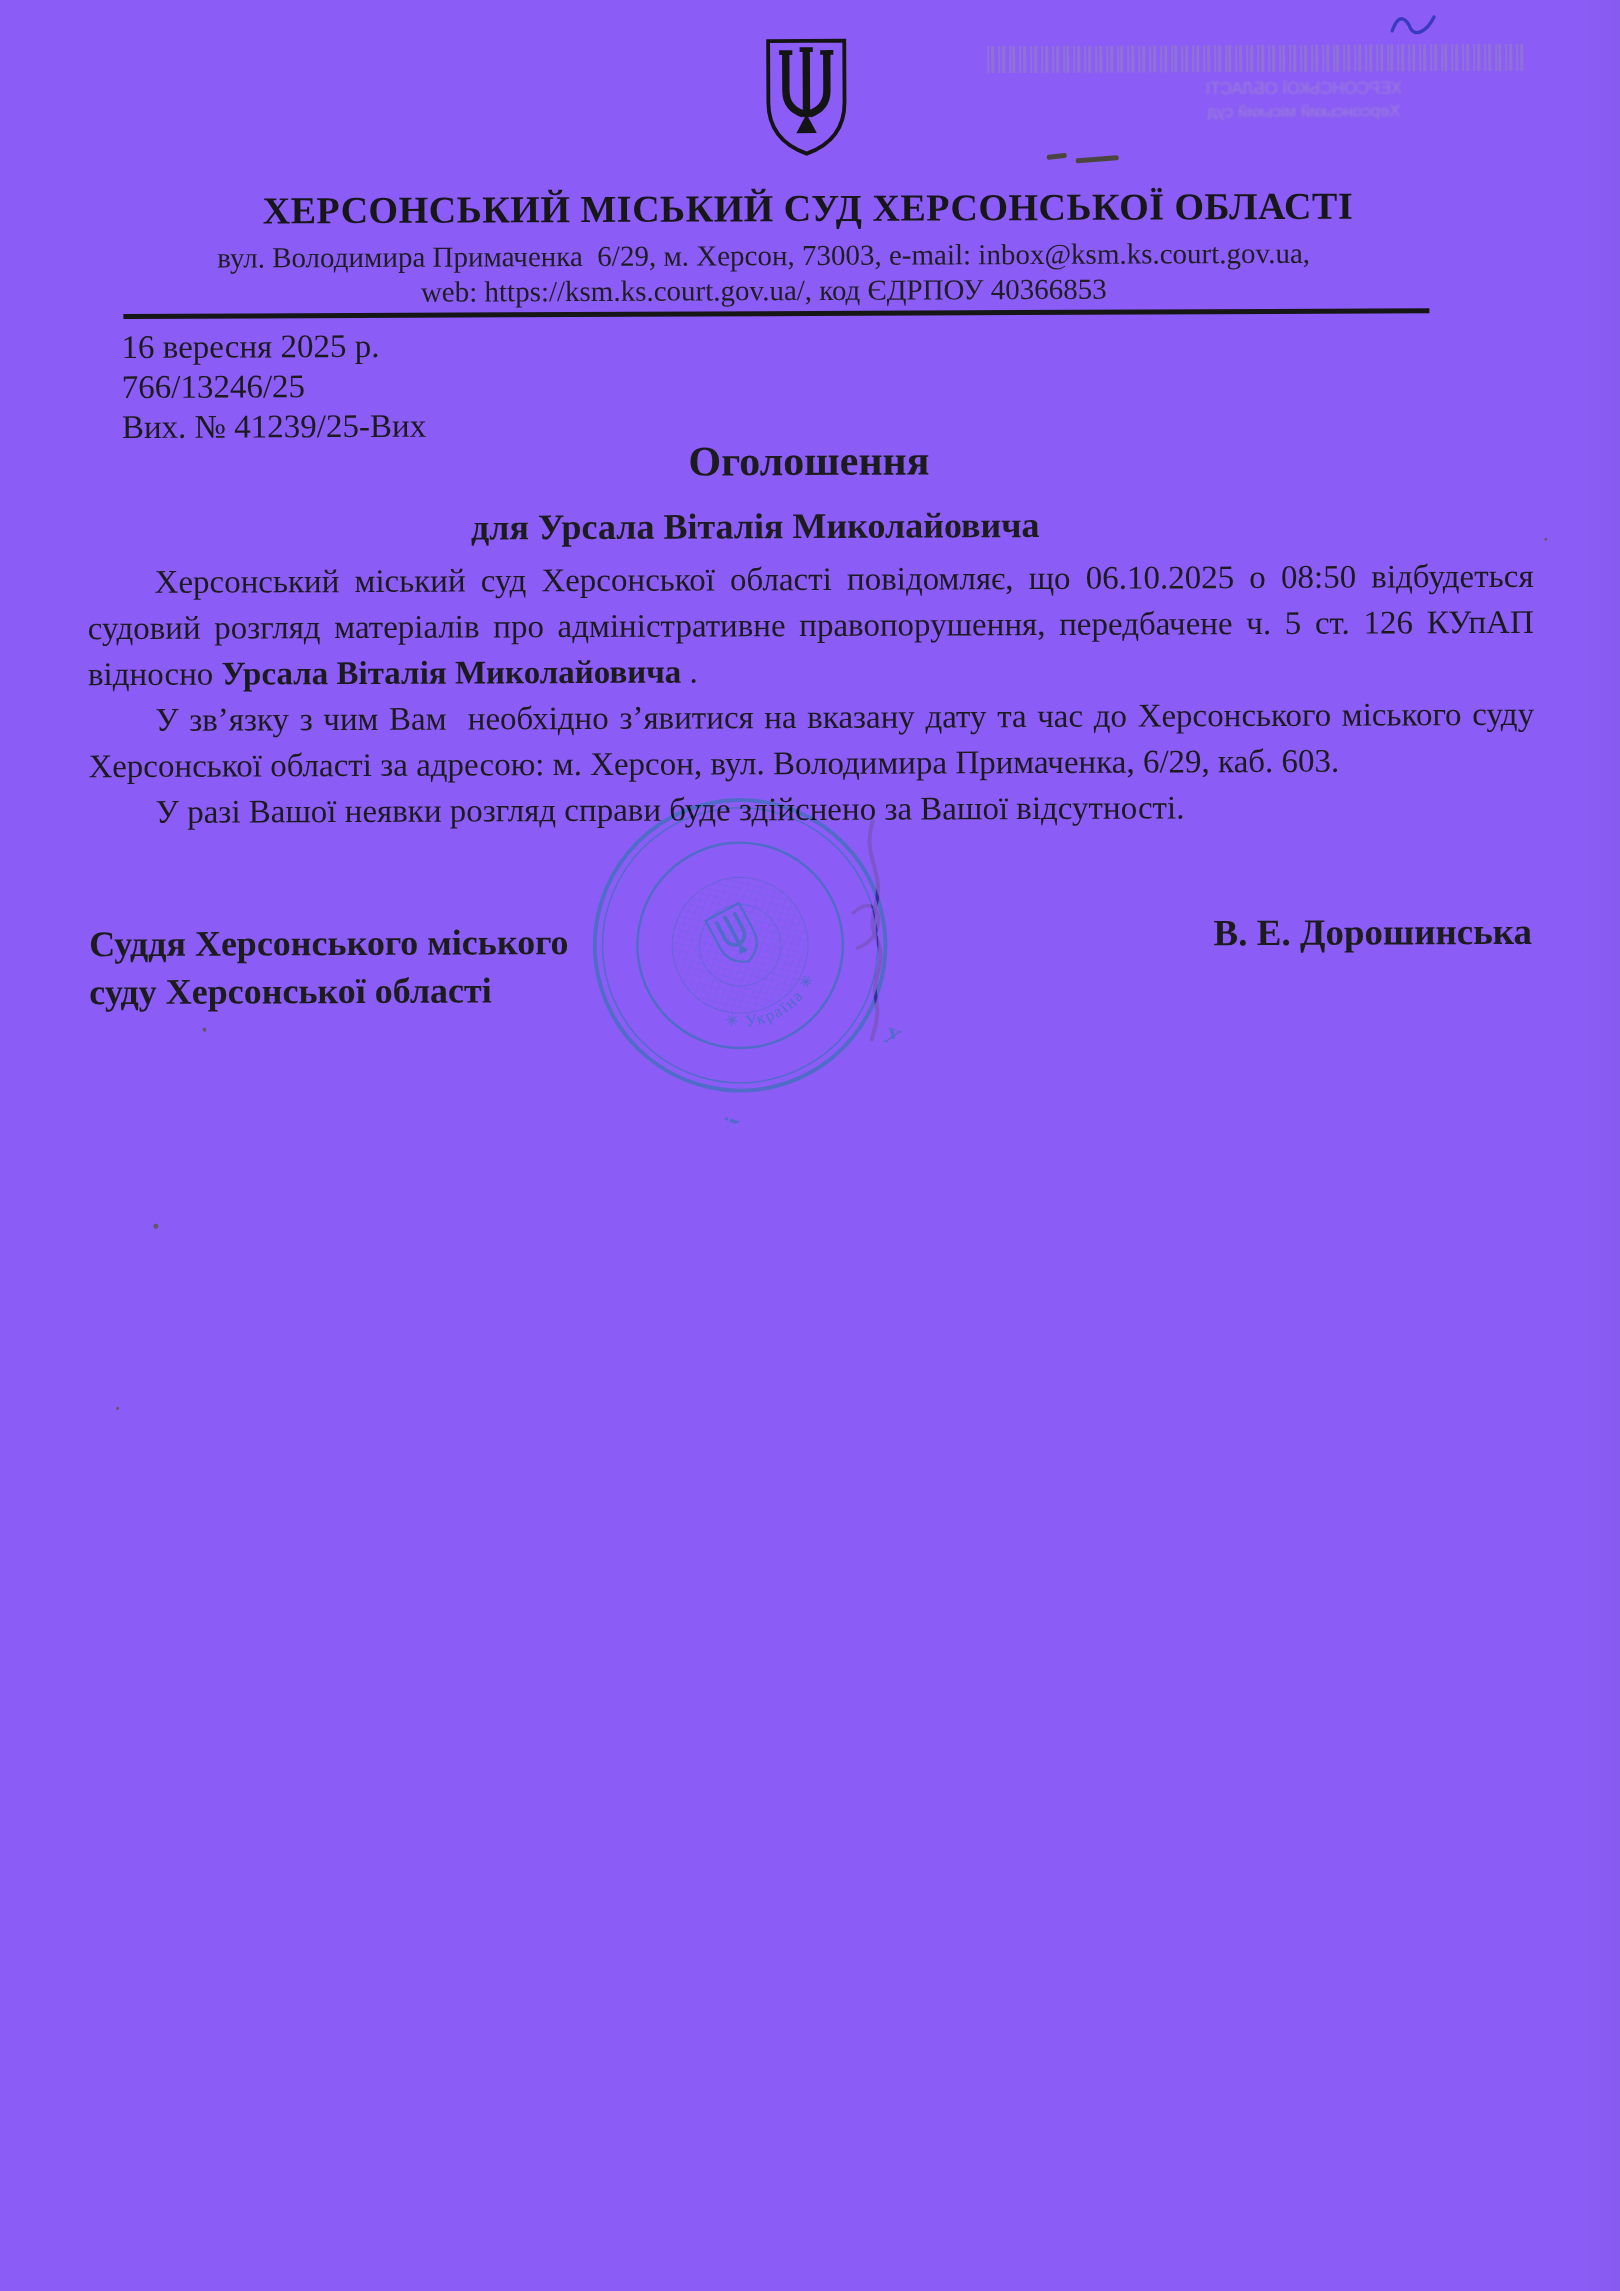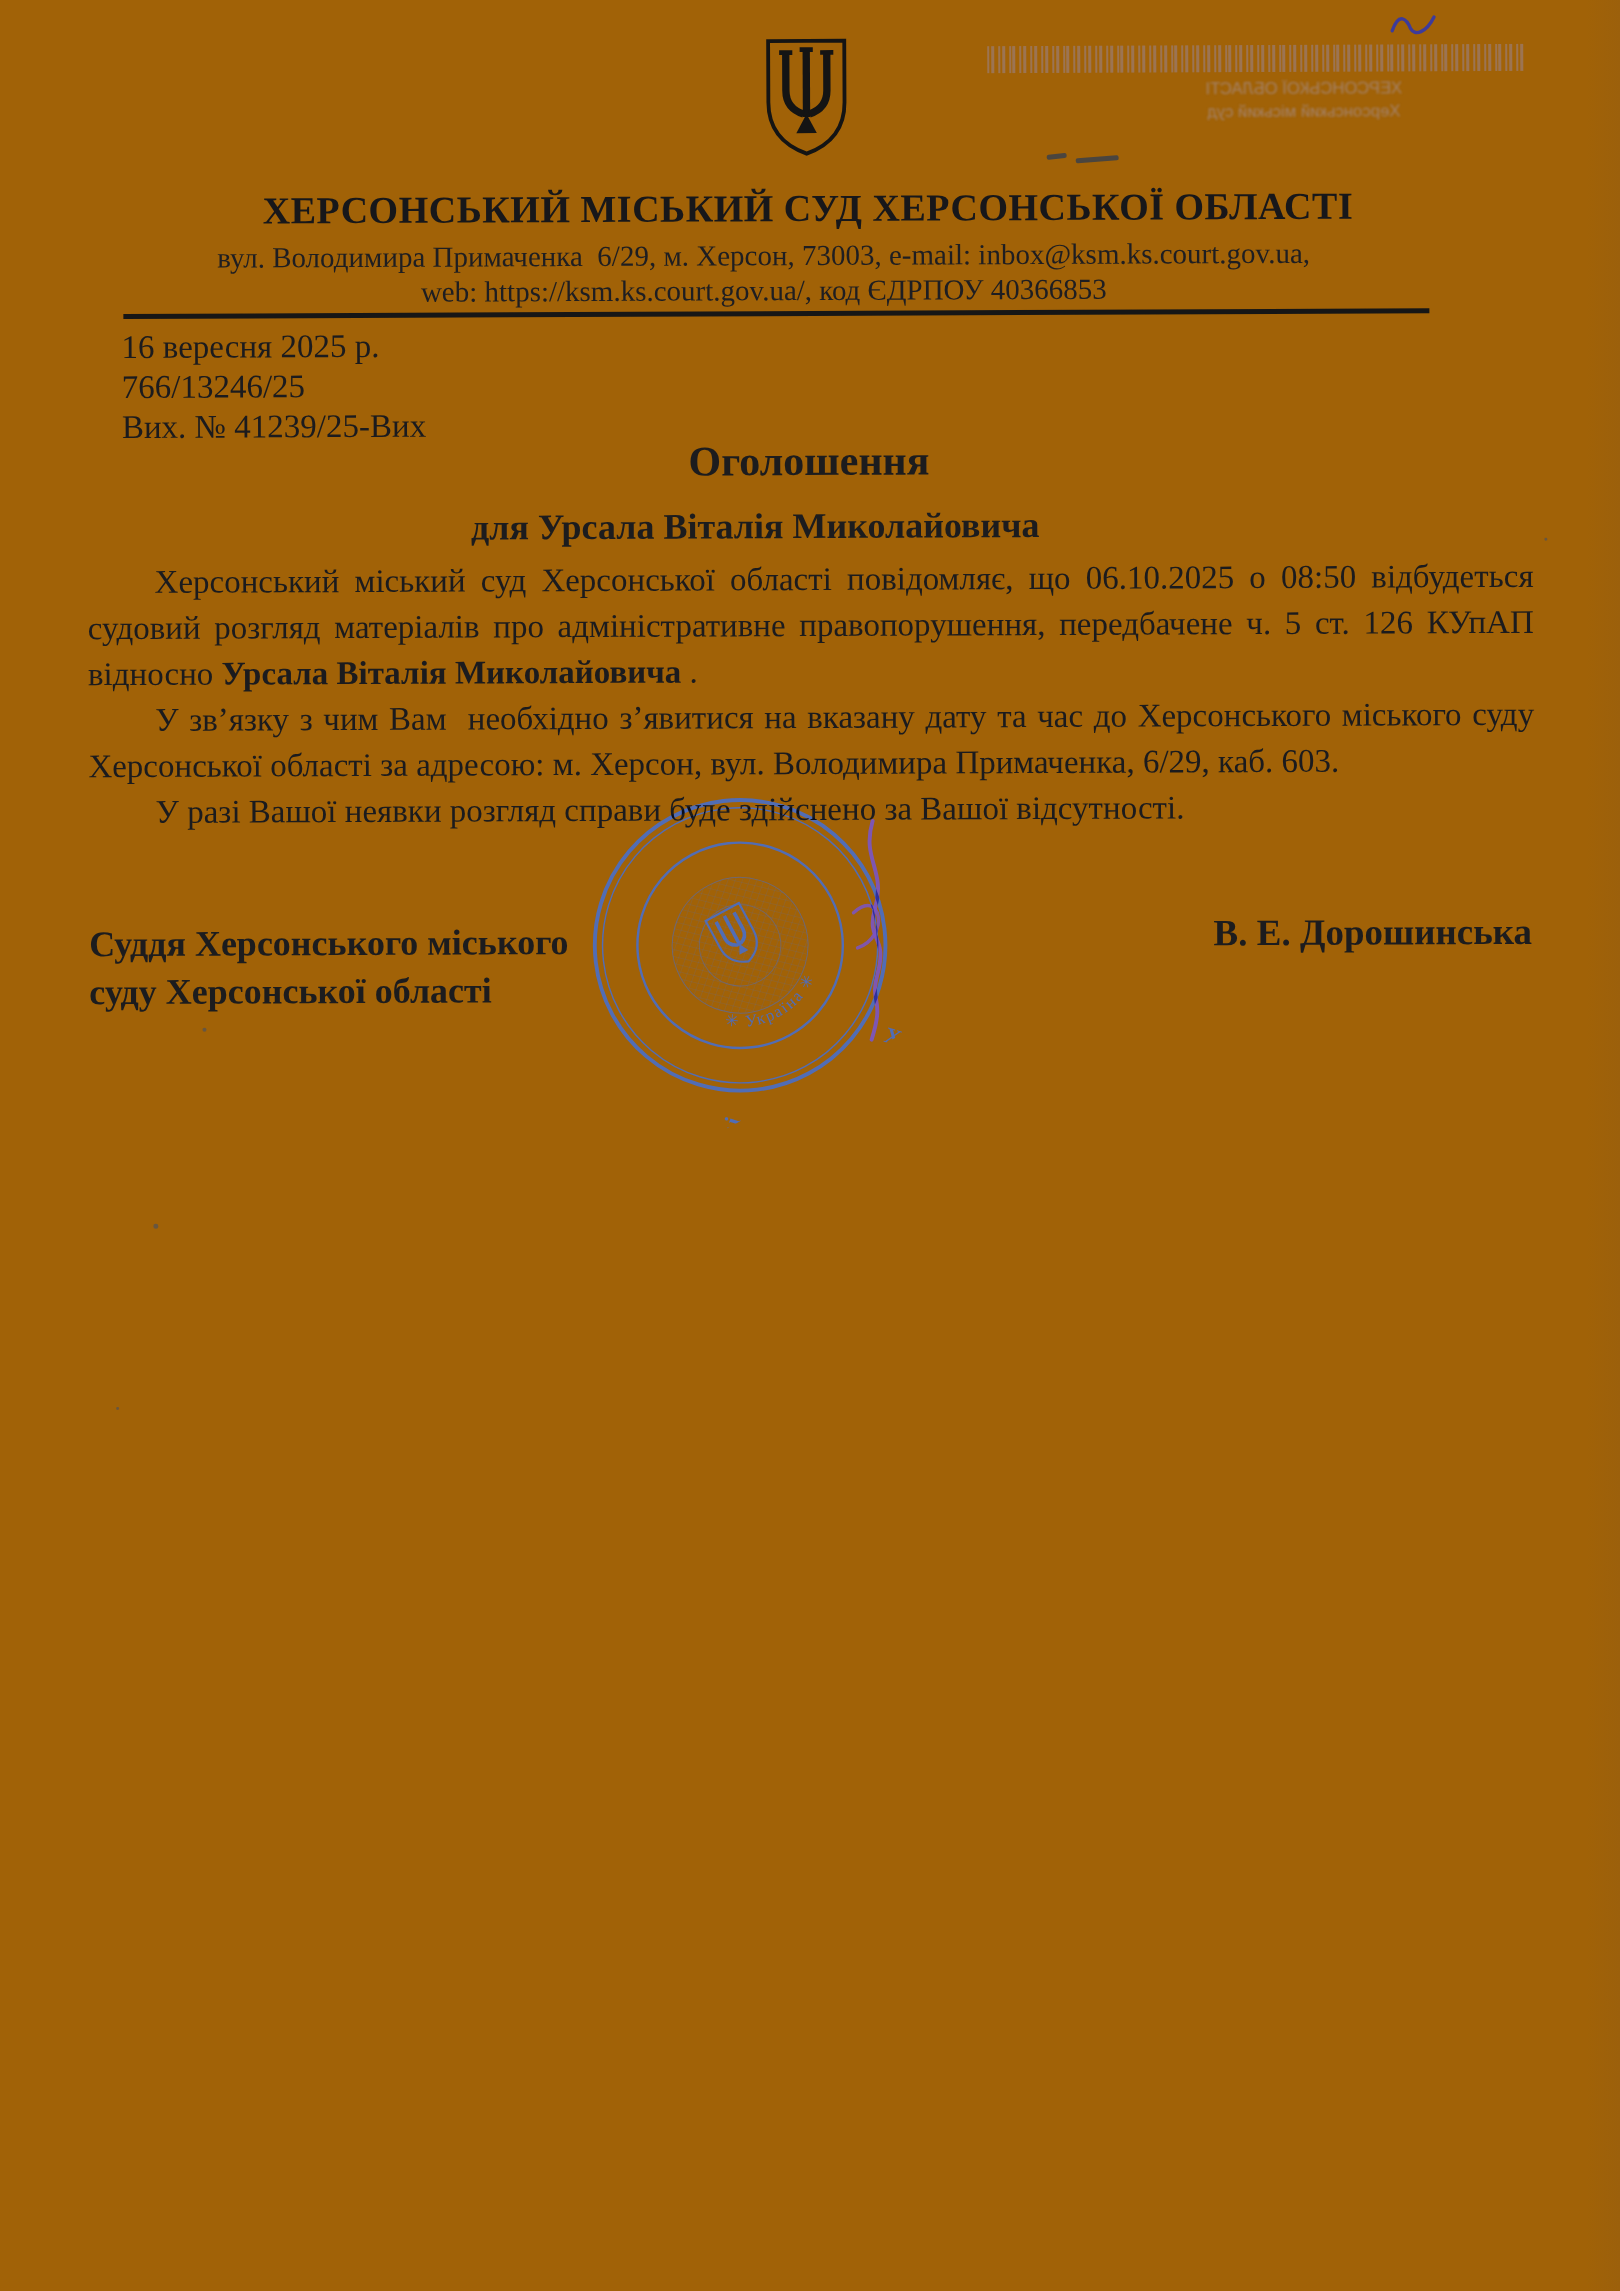--- a/index.html
+++ b/index.html
@@ -1,19 +1,19 @@
 <!DOCTYPE html>
 <html><head>
 <meta charset="utf-8">
 <style>
   html,body{margin:0;padding:0;}
   body{background:#fbfbfd;}
   .page{
     position:relative; width:1620px; height:2292px; margin:0 auto;
-    background:#a16207; overflow:hidden;
+    background:#8b5cf6; overflow:hidden;
     font-family:"Liberation Serif", serif; color:#1c1c1e;
   }
   .tilt{position:absolute; inset:0; transform:rotate(-0.25deg);}
 
   
   .emblem{position:absolute; left:764px; top:35px; width:94px; height:123px;}
   .court-name{
     position:absolute; left:88px; top:186px; width:1448px;
     text-align:center; font-weight:bold; font-size:38px; letter-spacing:0.5px;
     color:#17171a;

